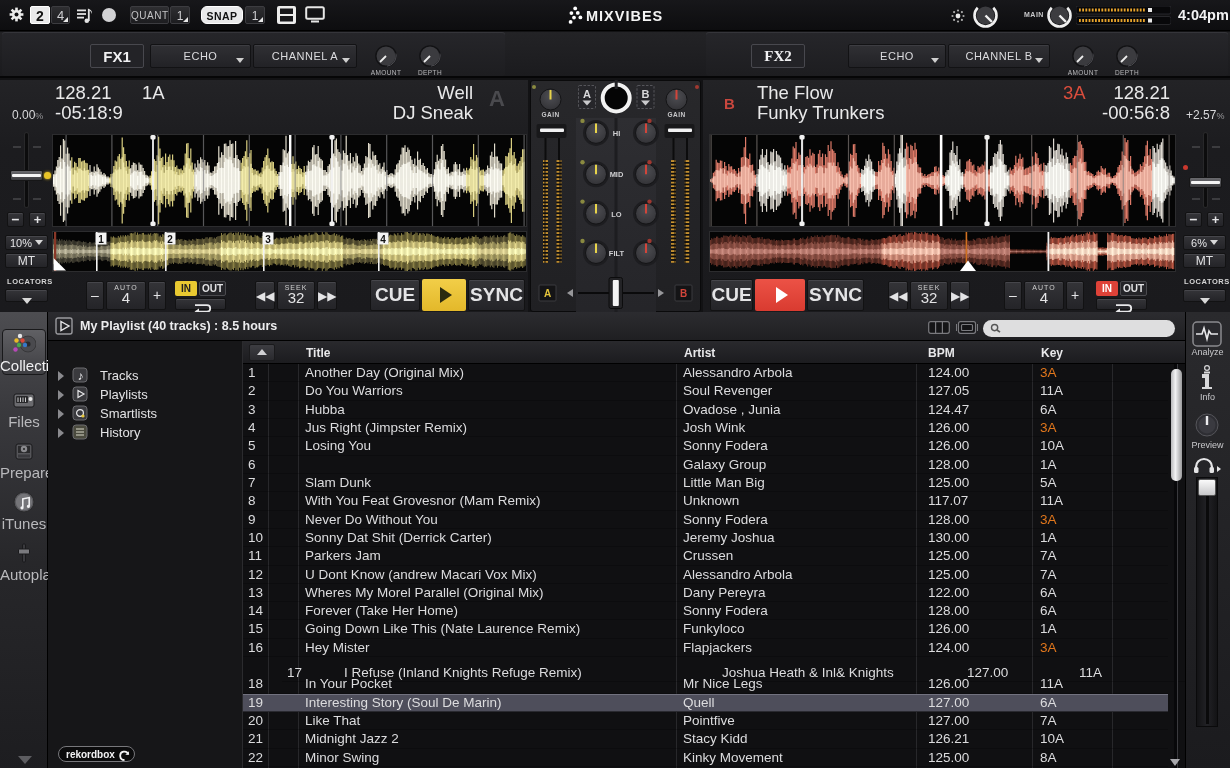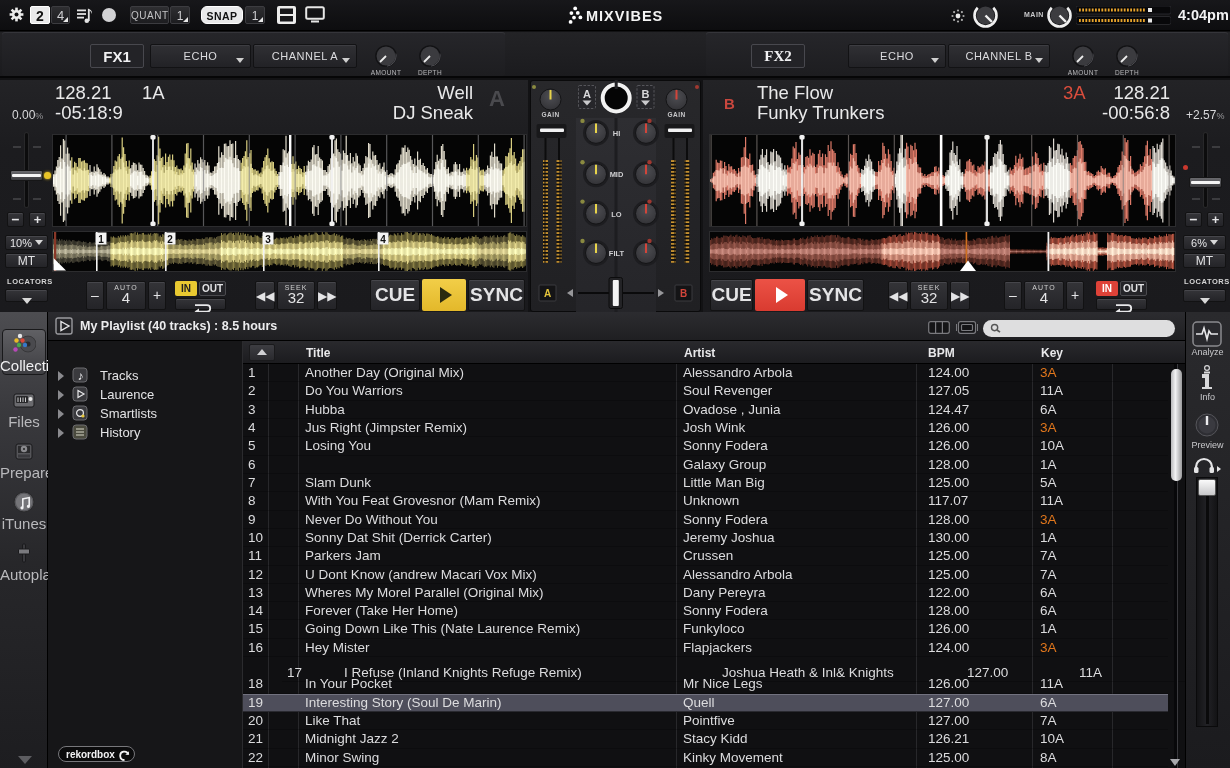--- a/index.html
+++ b/index.html
@@ -633,21 +633,21 @@
       <svg class="abs" style="left:72px;top:55px" width="16" height="16" viewBox="0 0 16 16">
         <rect x="1" y="1" width="14" height="14" rx="3" fill="#3a3a3e" stroke="#6a6a6e"></rect>
         <text x="8.5" y="12.5" font-size="12" fill="#f4f4f6" text-anchor="middle">♪</text>
       </svg>
       <div class="titem" style="left:100px;top:54px;">Tracks</div>
       <div class="abs" style="left:58px;top:78px;width:0;height:0;border-top:5px solid transparent;border-bottom:5px solid transparent;border-left:6px solid #8a8a8e;"></div>
       <svg class="abs" style="left:72px;top:74px" width="16" height="16" viewBox="0 0 16 16">
         <rect x="1" y="1" width="14" height="14" rx="3" fill="#3a3a3e" stroke="#6a6a6e"></rect>
         <path d="M6 4.5l6 3.5-6 3.5z" fill="none" stroke="#e8e8ea" stroke-width="1.2"></path>
       </svg>
-      <div class="titem" style="left:100px;top:73px;">Laurence</div>
+      <div class="titem" style="left:100px;top:73px;">Playlists</div>
       <div class="abs" style="left:58px;top:97px;width:0;height:0;border-top:5px solid transparent;border-bottom:5px solid transparent;border-left:6px solid #8a8a8e;"></div>
       <svg class="abs" style="left:72px;top:93px" width="16" height="16" viewBox="0 0 16 16">
         <rect x="1" y="1" width="14" height="14" rx="3" fill="#3a3a3e" stroke="#6a6a6e"></rect>
         <circle cx="8" cy="8" r="3.4" fill="none" stroke="#e8e8ea" stroke-width="1.2"></circle>
         <circle cx="11" cy="11" r="1.6" fill="#e8c838"></circle>
       </svg>
       <div class="titem" style="left:100px;top:92px;">Smartlists</div>
       <div class="abs" style="left:58px;top:116px;width:0;height:0;border-top:5px solid transparent;border-bottom:5px solid transparent;border-left:6px solid #8a8a8e;"></div>
       <svg class="abs" style="left:72px;top:112px" width="16" height="16" viewBox="0 0 16 16">
         <rect x="1" y="1" width="14" height="14" rx="3" fill="#4a4a3e" stroke="#6a6a6e"></rect>

